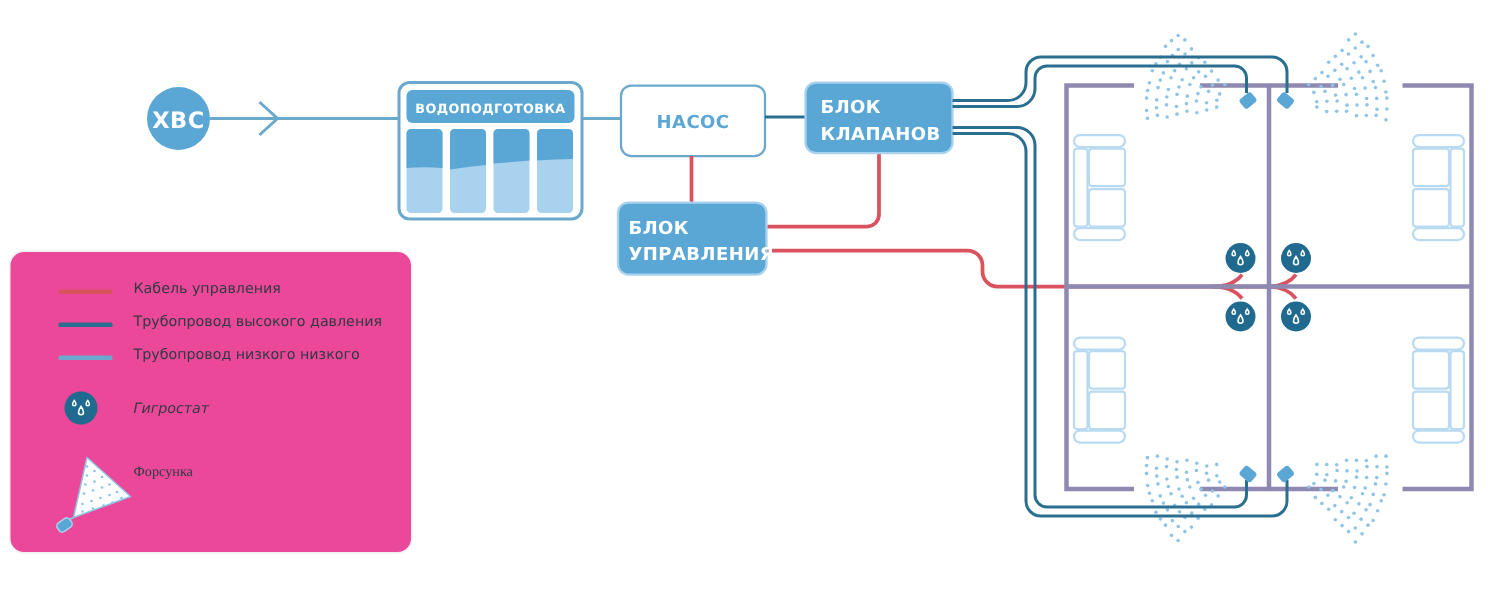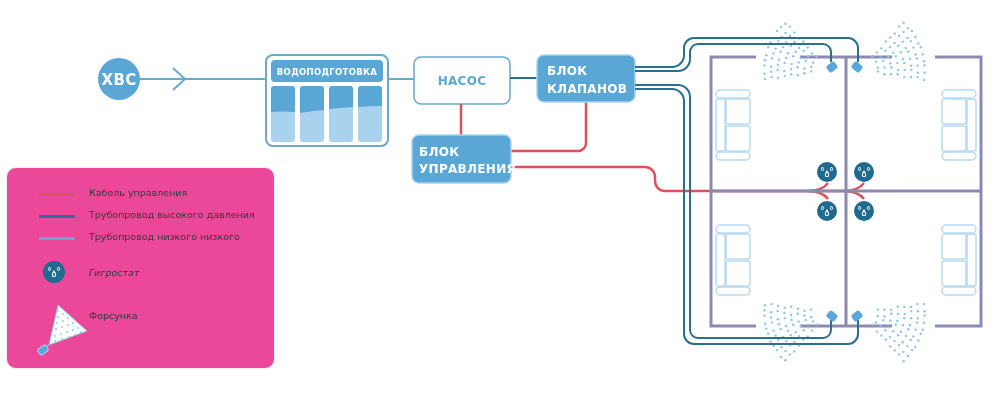--- a/index.html
+++ b/index.html
@@ -416,14 +416,14 @@
         <circle cx="24" cy="35" r="0.9"></circle>
       <circle cx="50" cy="31" r="0.9"></circle>
         <circle cx="44" cy="34" r="0.9"></circle>
         <circle cx="38" cy="36" r="0.9"></circle>
       <circle cx="31" cy="38" r="0.9"></circle>
         <circle cx="24" cy="40" r="0.9"></circle>
     </g>
     <line x1="18" y1="44" x2="14" y2="46" stroke="#8fc4e6" stroke-width="1"></line>
     <rect x="-5" y="-3.5" width="10" height="7" rx="2.5" transform="translate(12,49) rotate(-35)" fill="#5aa7d6" stroke="#a9d2ef" stroke-width="1"></rect>
   </svg>
-  <span class="legend-text" style="top:142px;">Форсунка</span>
+  <span class="legend-text" style="top:142px;font-family:Liberation Serif, serif;">Форсунка</span>
 </div>
 
 </body></html>

